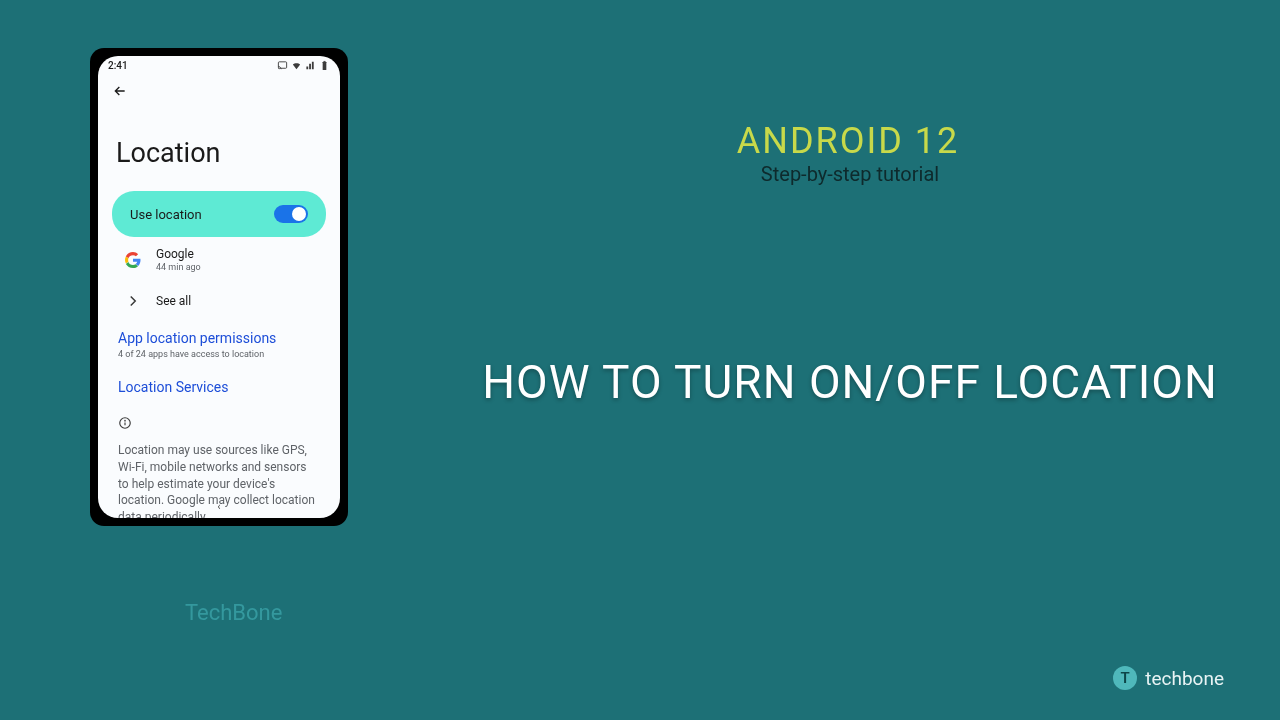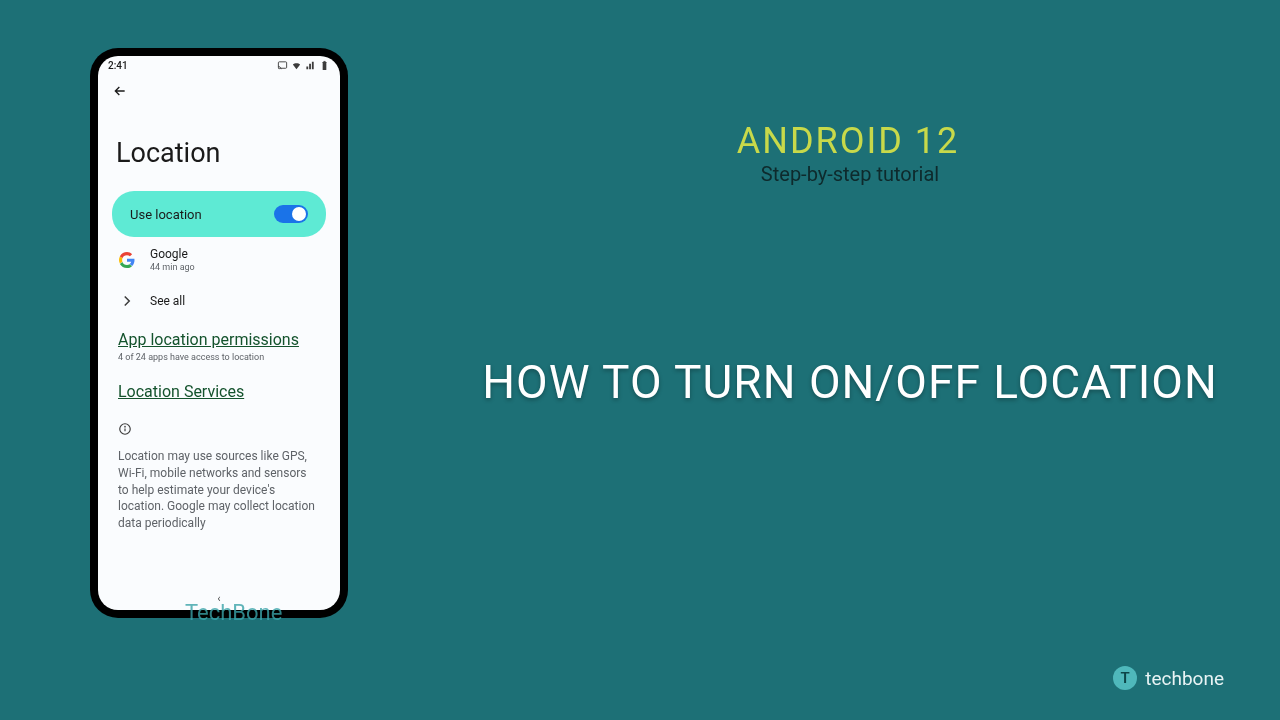--- a/index.html
+++ b/index.html
@@ -11,23 +11,23 @@
     position: relative;
     overflow: hidden;
   }
 
   
   .phone {
     position: absolute;
     left: 90px;
     top: 48px;
     width: 258px;
-    height: 570px;
+    height: 478px;
     background: #000;
-    border-radius: 28px;
+    border-radius: 14px;
     padding: 8px;
   }
   .phone-screen {
     width: 100%;
     height: 100%;
     background: #fafcfe;
     border-radius: 20px;
     overflow: hidden;
     position: relative;
     color: #1a1a1a;
@@ -96,21 +96,21 @@
     color: #1a73e8;
     font-size: 10px;
     font-weight: 500;
     padding: 20px 20px 6px 20px;
   }
 
   .list-item {
     display: flex;
     align-items: center;
     gap: 14px;
-    padding: 10px 20px;
+    padding: 10px 26px;
   }
   .list-icon {
     width: 18px;
     height: 18px;
     display: flex;
     align-items: center;
     justify-content: center;
   }
   .google-g {
     width: 16px;
@@ -123,23 +123,22 @@
   .list-text-secondary {
     font-size: 9px;
     color: #5f6368;
     margin-top: 1px;
   }
 
   .perm-block {
     padding: 10px 20px;
   }
   .perm-title {
-    font-size: 16px;
-    color: #14532d;
-    text-decoration: underline;
+    font-size: 14px;
+    color: #1d4ed8;
   }
   .perm-sub {
     font-size: 9px;
     color: #5f6368;
     margin-top: 3px;
   }
 
   .info-icon {
     padding: 10px 20px 4px 20px;
   }

